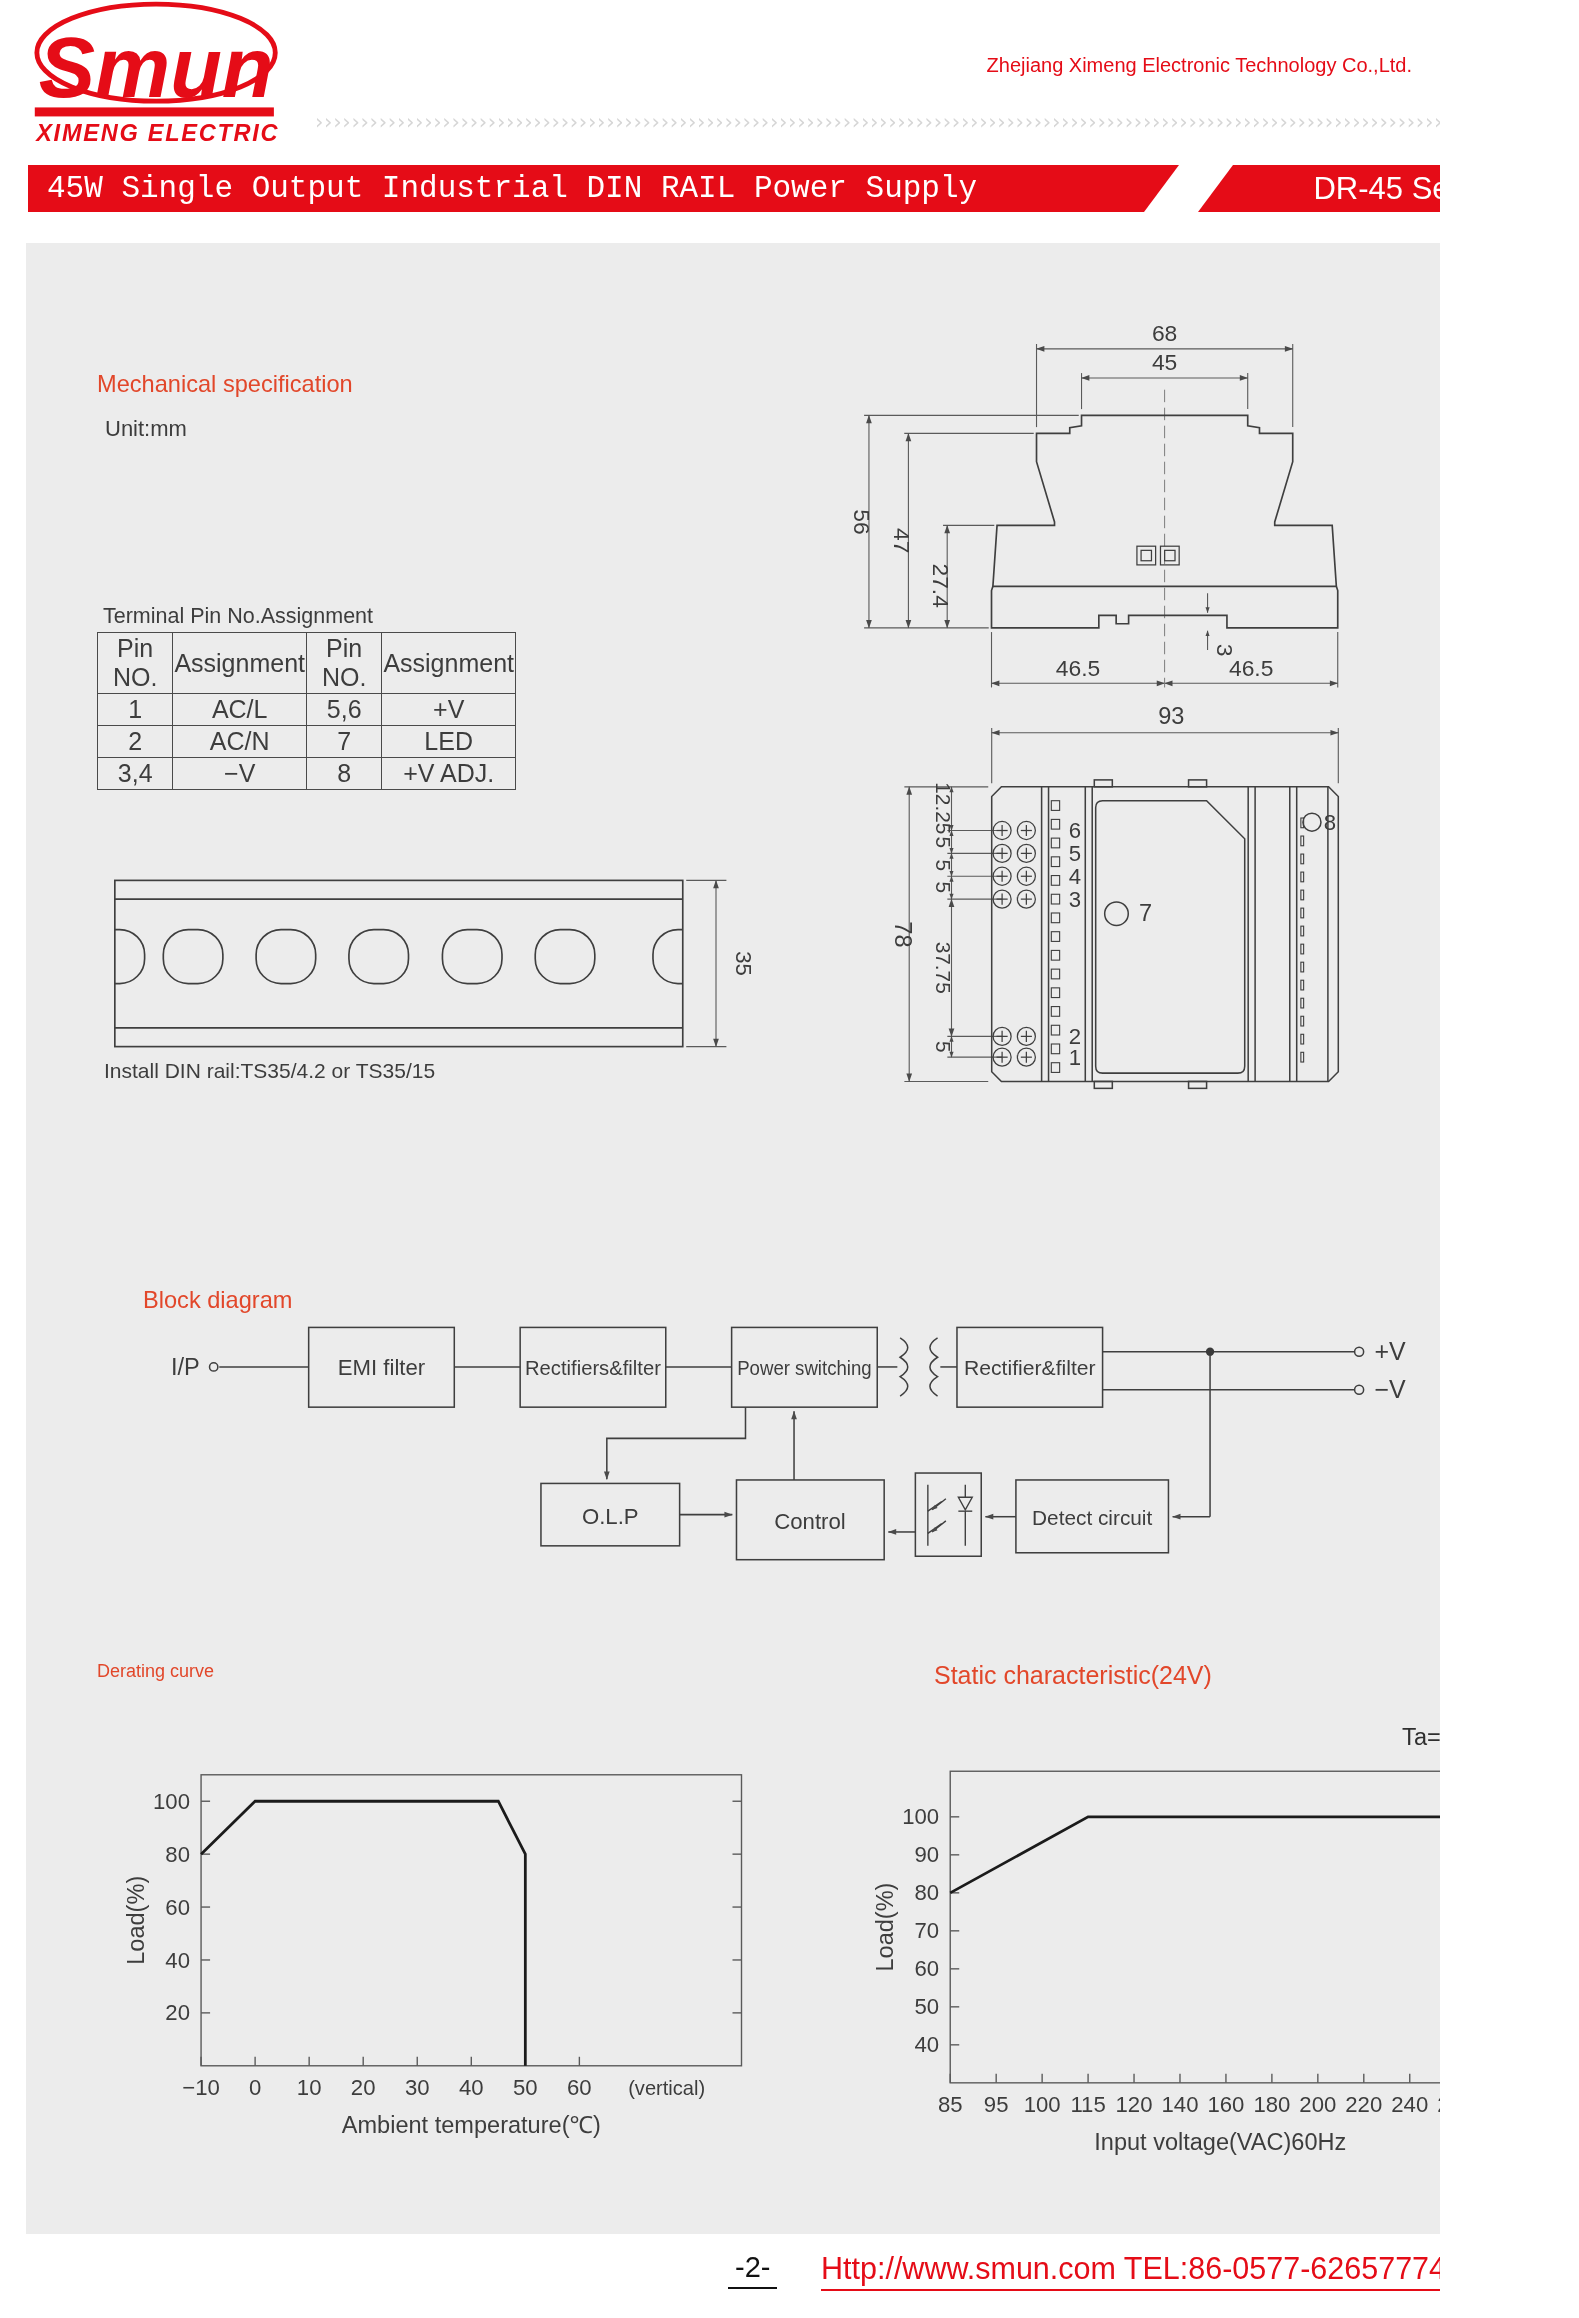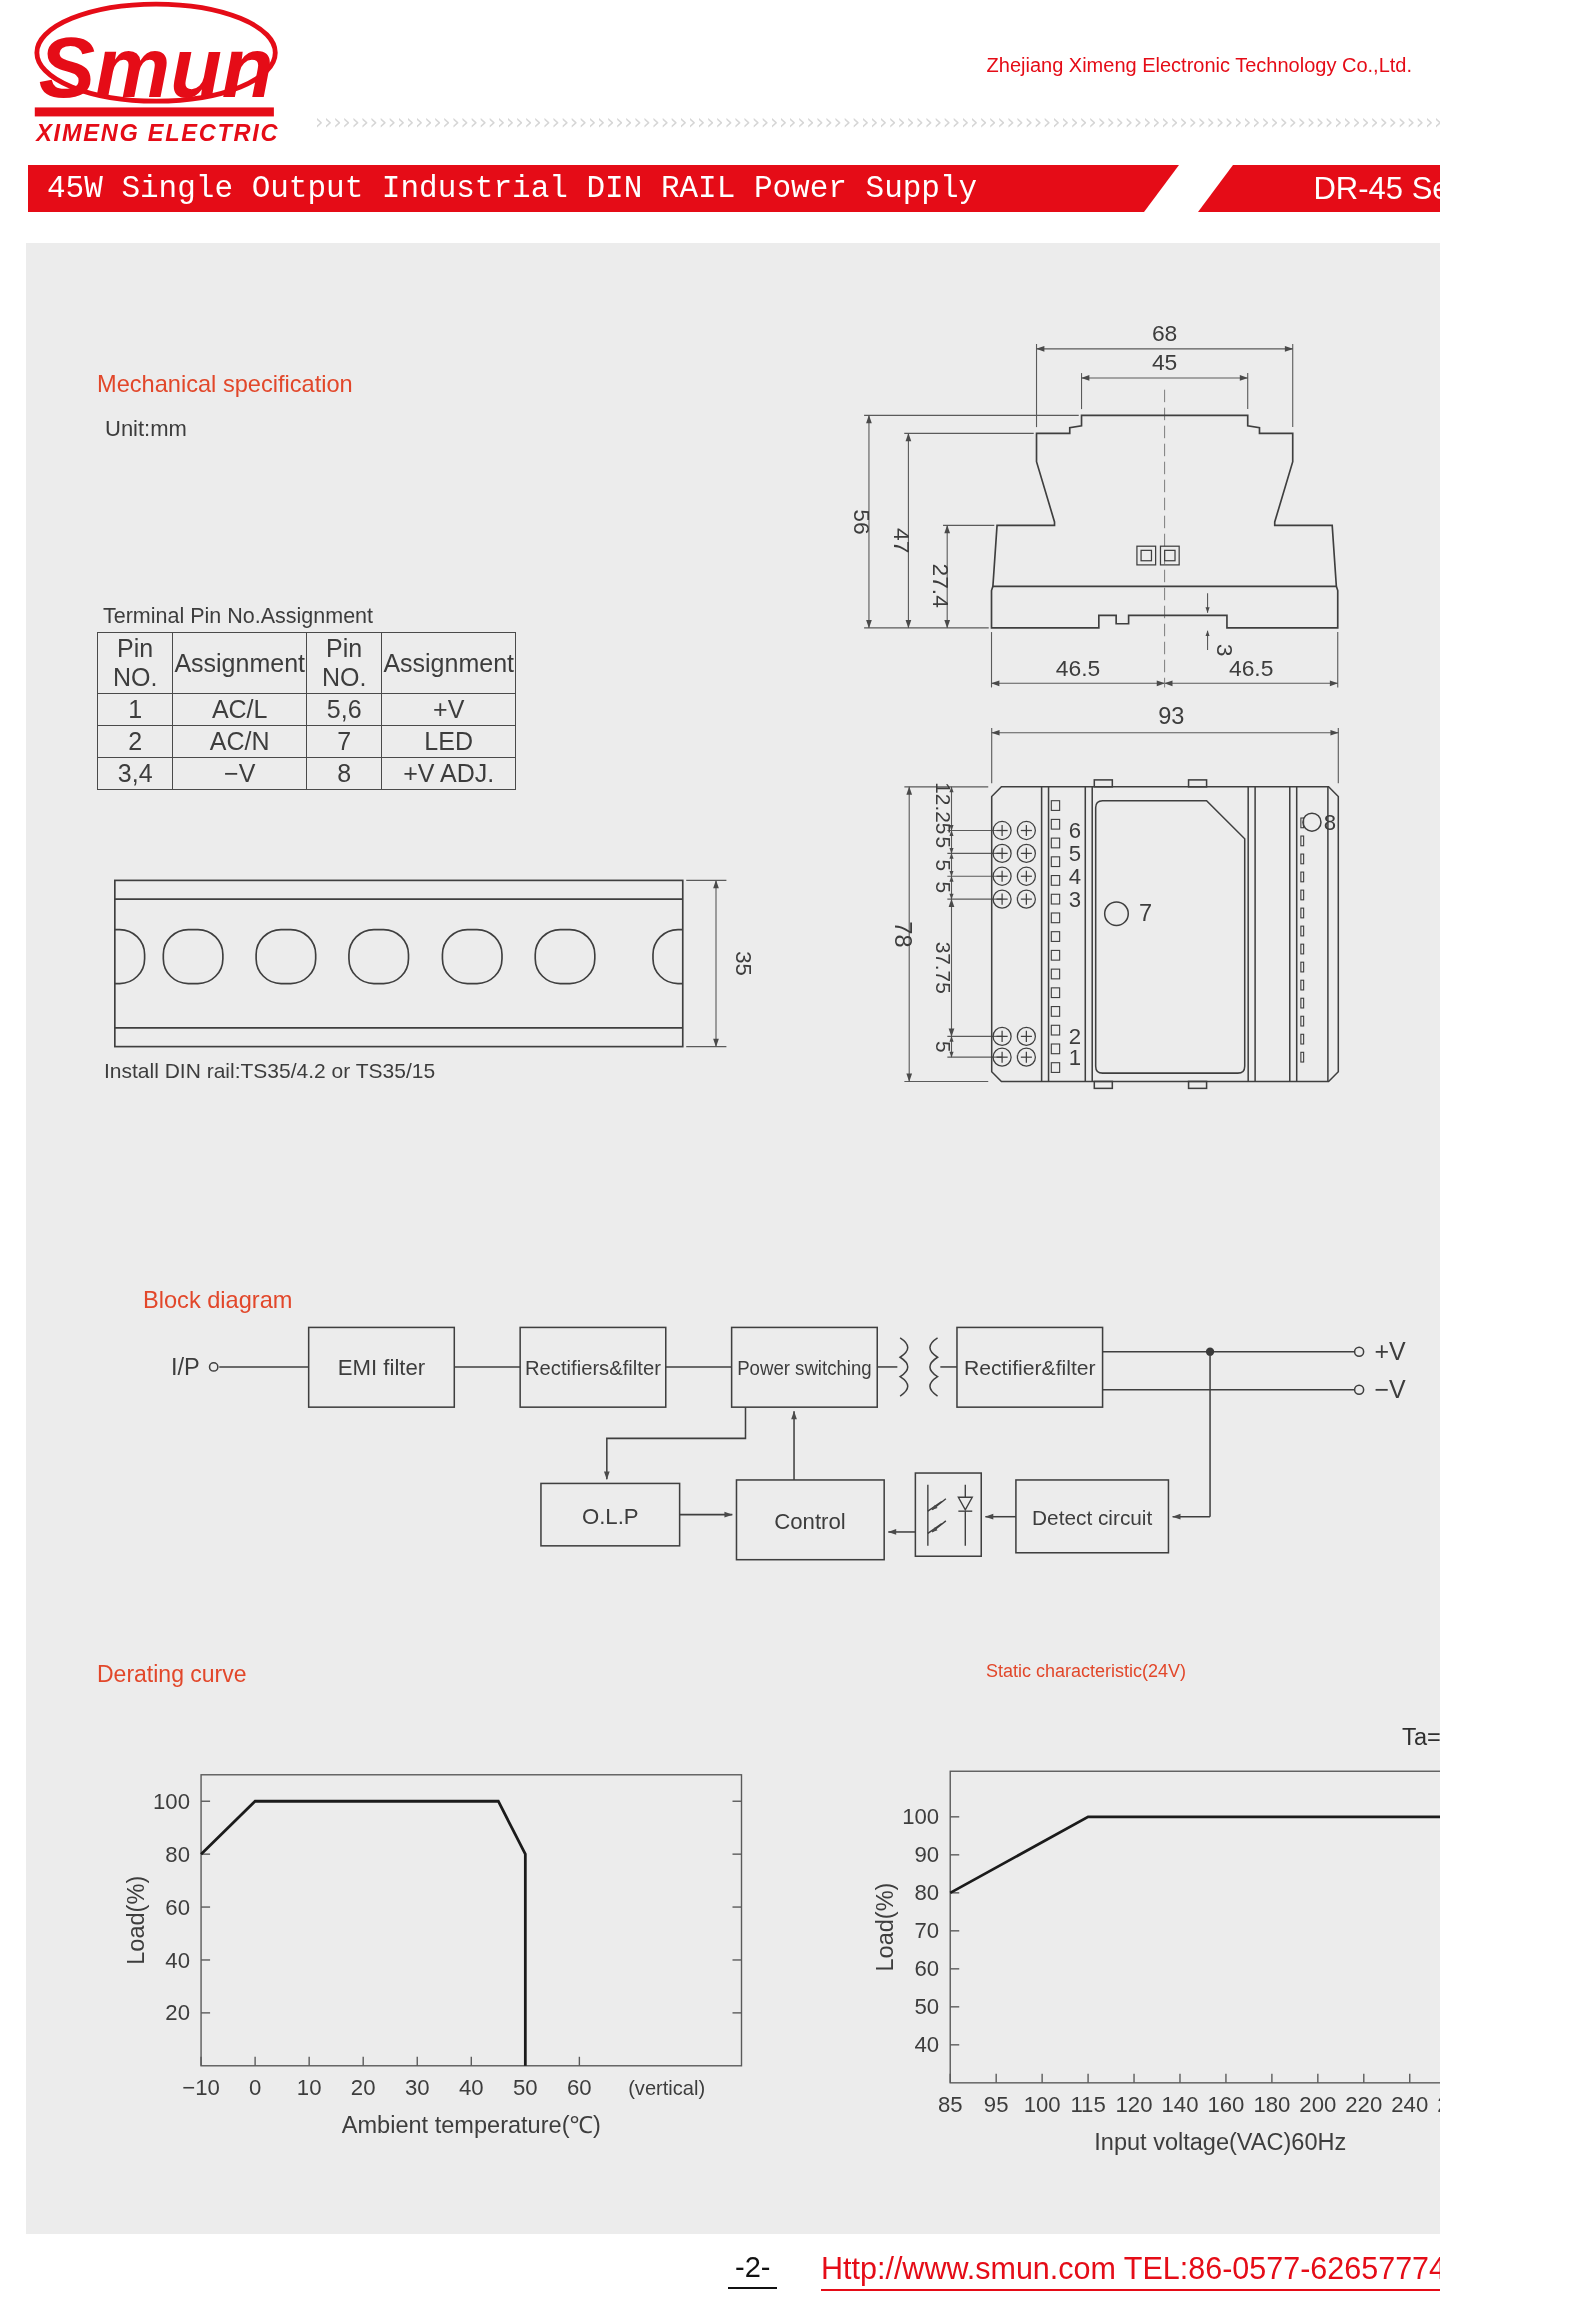--- a/index.html
+++ b/index.html
@@ -355,22 +355,22 @@
       <text x="990" y="104" font-size="30" textLength="194" lengthAdjust="spacingAndGlyphs">Power switching</text>
       <text x="1315" y="104" font-size="30" textLength="190" lengthAdjust="spacingAndGlyphs">Rectifier&amp;filter</text>
       <text x="710" y="318" font-size="32">O.L.P</text>
       <text x="998" y="325" font-size="32">Control</text>
       <text x="1405" y="320" font-size="30">Detect circuit</text>
       <text x="1812" y="82" font-size="36" text-anchor="start">+V</text>
       <text x="1812" y="137" font-size="36" text-anchor="start">−V</text>
     </g>
   </svg>
 
-  <div class="abs sec-title" style="left:97px;top:1661px;font-size:23px;">Derating curve</div>
-  <div class="abs sec-title" style="left:986px;top:1661px;font-size:18px;">Static characteristic(24V)</div>
+  <div class="abs sec-title" style="left:97px;top:1661px;font-size:18px;">Derating curve</div>
+  <div class="abs sec-title" style="left:934px;top:1661px;font-size:25px;">Static characteristic(24V)</div>
 
   <svg id="svg-derating" class="abs" style="left:104px;top:1754px" width="693" height="388" viewBox="0 0 1000 560">
       <rect x="140" y="30" width="780" height="420" fill="none" stroke="#5a5a5a" stroke-width="2"></rect>
       <line x1="140" y1="373.6363636363636" x2="153" y2="373.6363636363636" stroke="#5a5a5a" stroke-width="2"></line>
       <line x1="907" y1="373.6363636363636" x2="920" y2="373.6363636363636" stroke="#5a5a5a" stroke-width="2"></line>
       <text x="124" y="384.6363636363636" text-anchor="end" font-size="32" fill="#3d3d3d">20</text>
       <line x1="140" y1="297.27272727272725" x2="153" y2="297.27272727272725" stroke="#5a5a5a" stroke-width="2"></line>
       <line x1="907" y1="297.27272727272725" x2="920" y2="297.27272727272725" stroke="#5a5a5a" stroke-width="2"></line>
       <text x="124" y="308.27272727272725" text-anchor="end" font-size="32" fill="#3d3d3d">40</text>
       <line x1="140" y1="220.9090909090909" x2="153" y2="220.9090909090909" stroke="#5a5a5a" stroke-width="2"></line>

